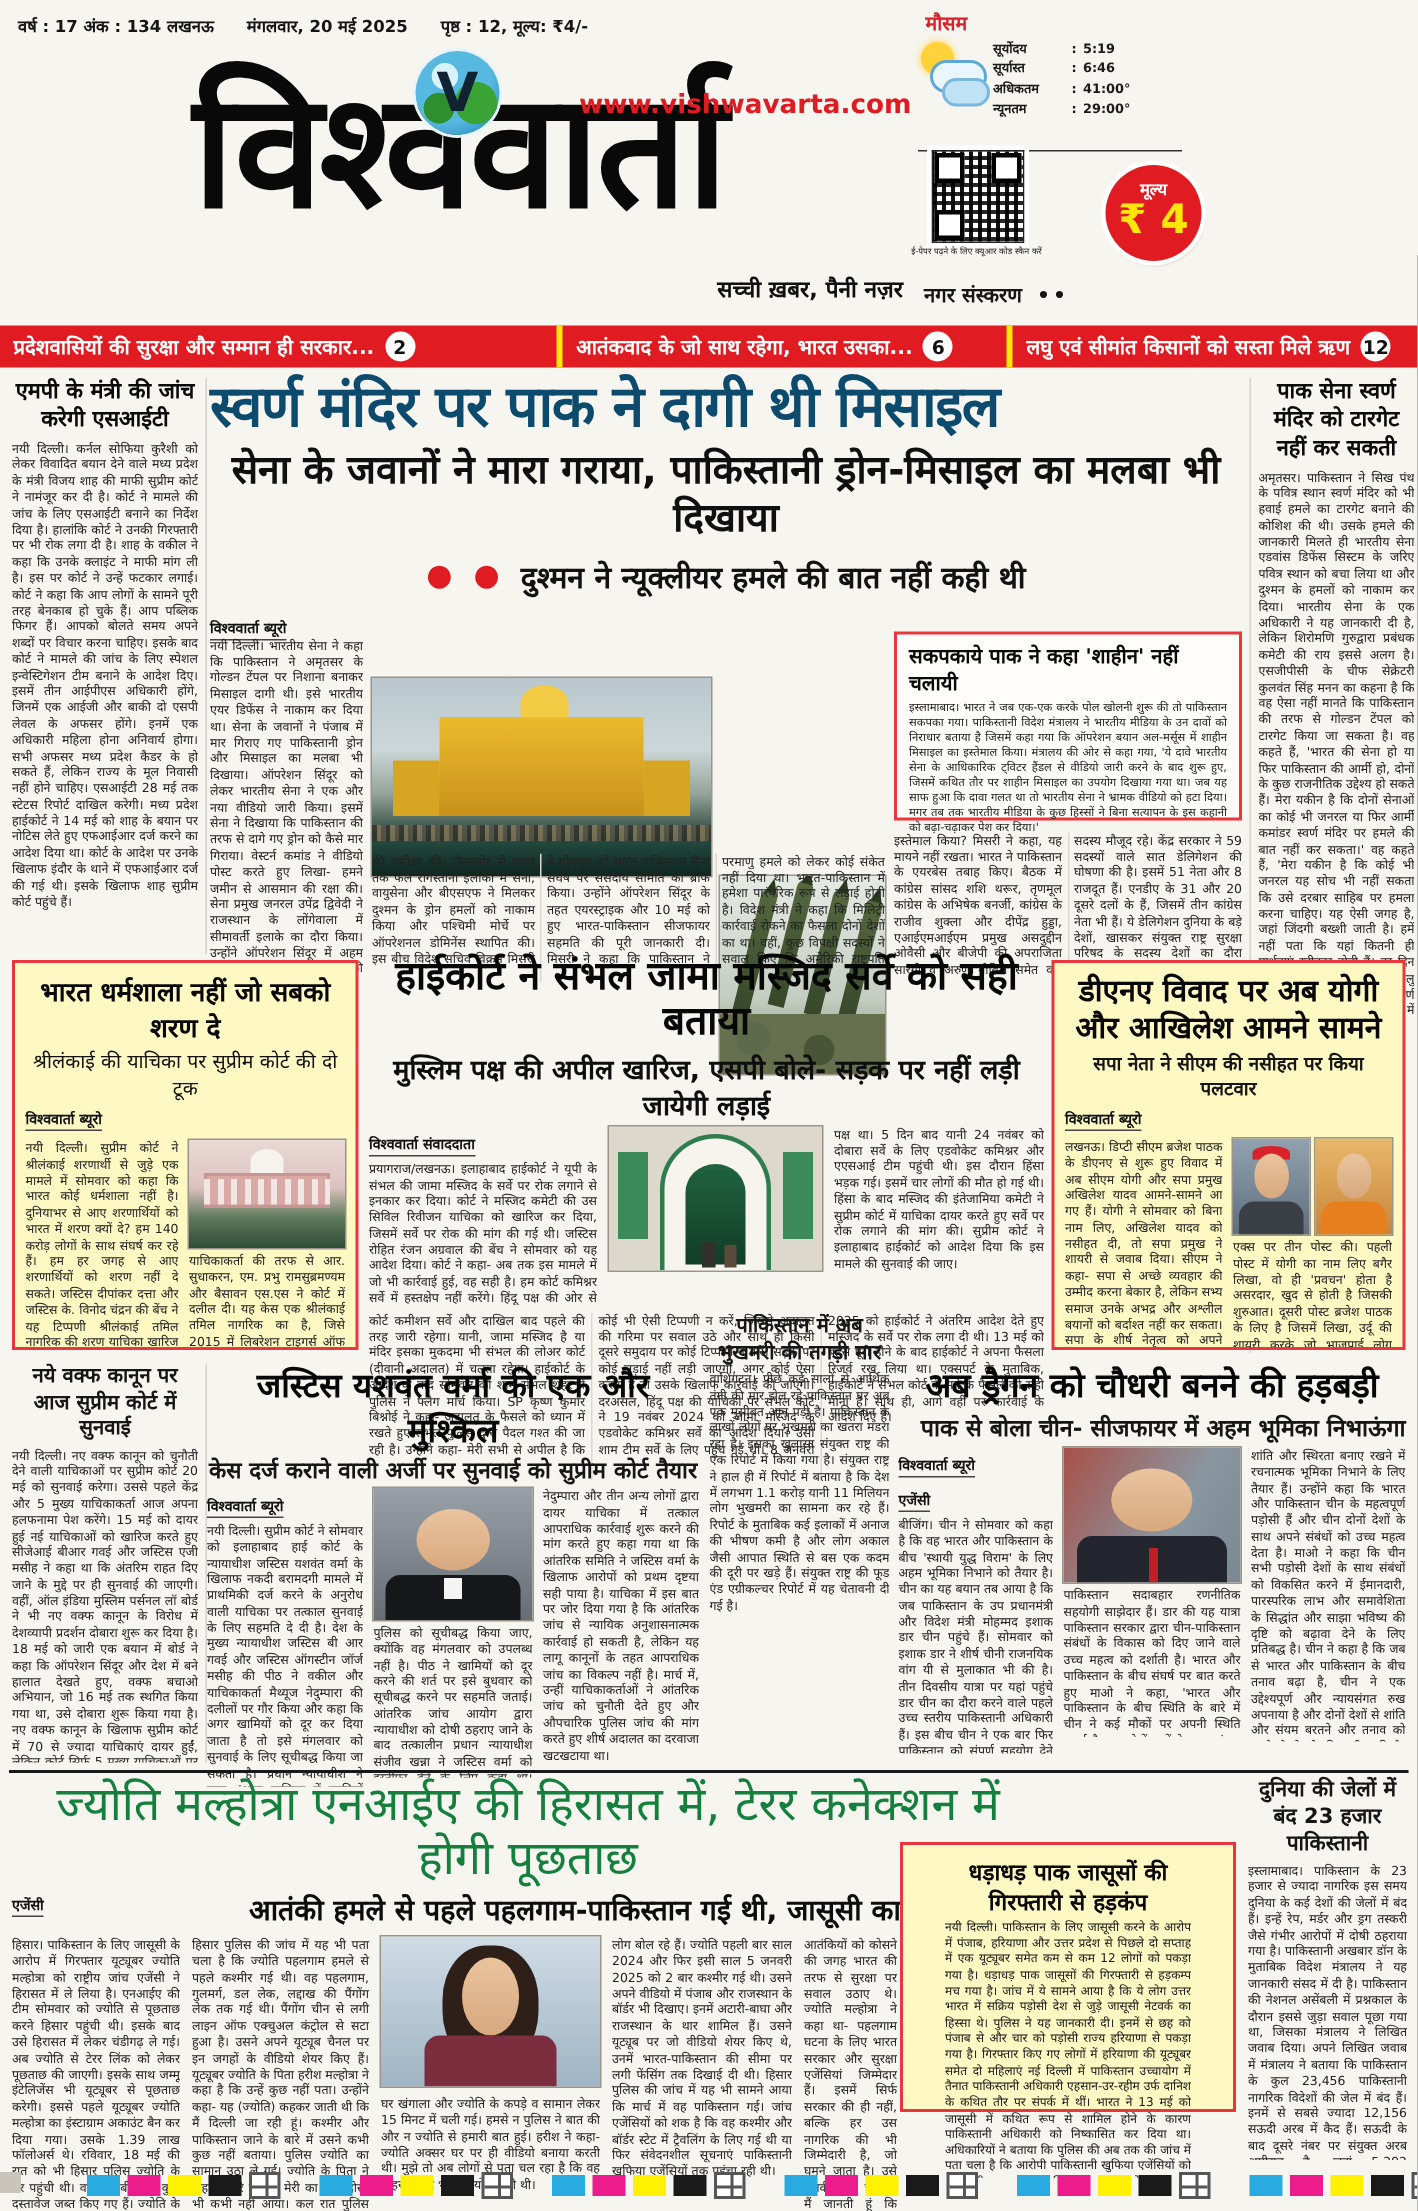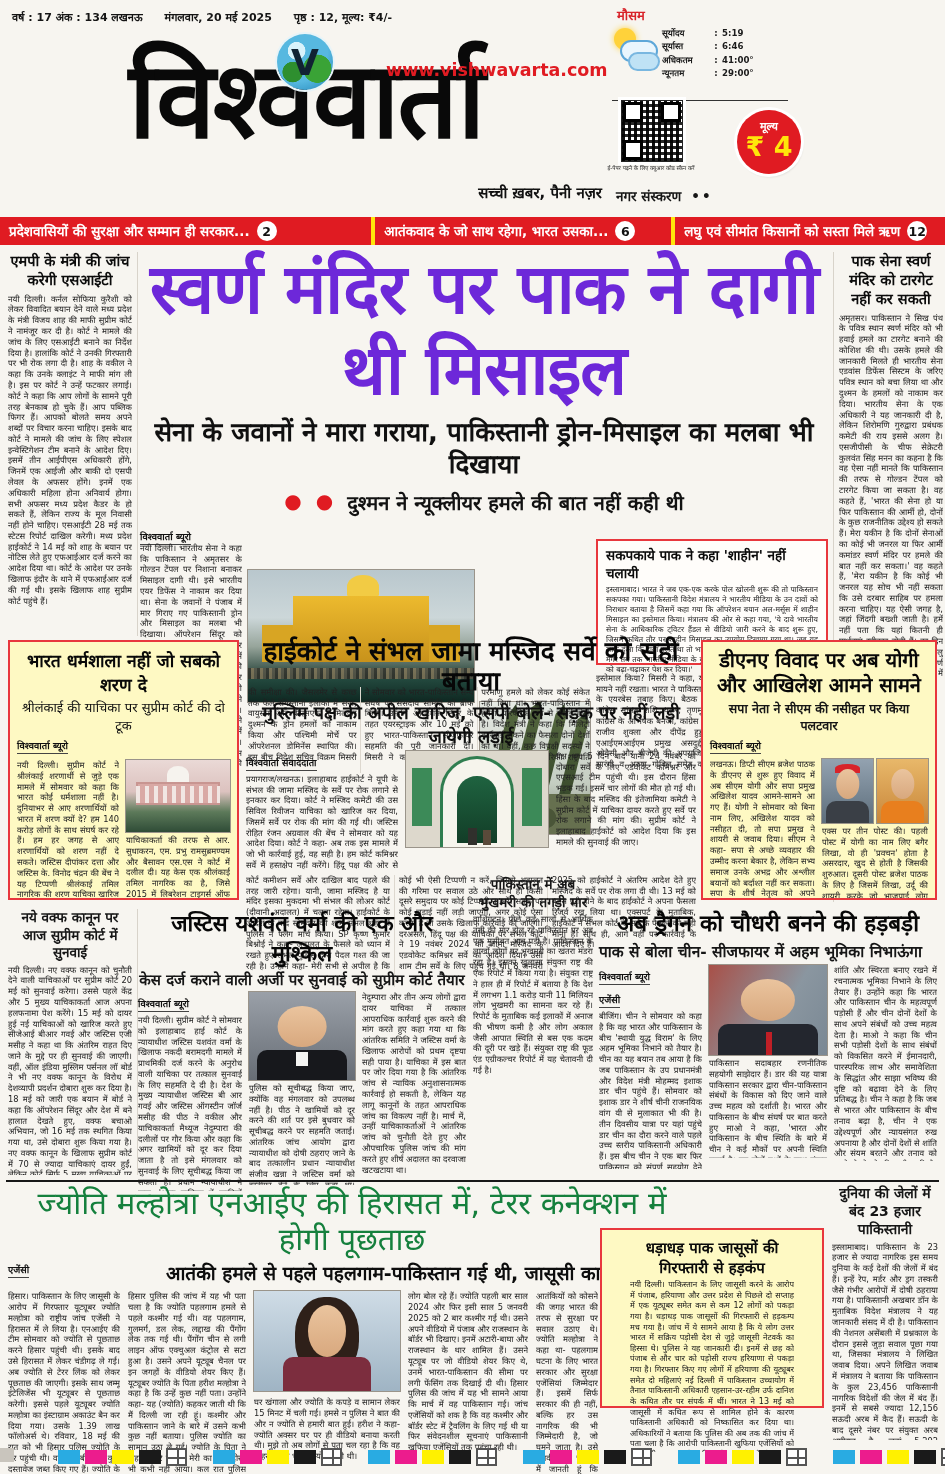--- a/index.html
+++ b/index.html
@@ -79,21 +79,21 @@
   .pgnum{flex:none;width:20px;height:20px;border-radius:50%;background:#fff;color:#111;font-size:12.5px;font-weight:bold;
          display:flex;align-items:center;justify-content:center;}
 
   
   .sidecol-title{font-size:14.5px;font-weight:bold;text-align:center;line-height:1.3;color:#0b0b0b;margin-bottom:4px;}
   .mpcol{top:252px;left:8px;width:124px;height:384px;padding-right:5px;}
   .pakcol{top:252px;left:833px;width:104px;height:650px;padding-left:5px;}
 
   
   .lead{top:249px;left:140px;width:688px;}
-  .lead-h1{font-size:69px;font-weight:bold;text-align:center;line-height:1.18;letter-spacing:-1px;color:#6d28d9;}
+  .lead-h1{font-size:38px;font-weight:bold;line-height:1.18;letter-spacing:-1px;color:#0c4a6e;}
   .lead-sub{font-size:26px;font-weight:bold;text-align:center;line-height:1.25;margin-top:4px;color:#101010;}
   .lead-bullets{display:flex;justify-content:center;gap:14px;margin-top:8px;font-size:20px;font-weight:bold;color:#121212;}
   .rdot{color:#e01b22;font-size:20px;}
   .lead-body{position:relative;margin-top:9px;height:248px;}
   .lead-c1{top:18px;left:0;width:102px;height:228px;}
   .ph{position:relative;overflow:hidden;outline:1px solid #9a948a;}
   .ph-temple{top:22px;left:108px;width:226px;height:132px;background:linear-gradient(180deg,#b9c7cd 0%,#ccd7d9 36%,#97a59b 58%,#28443a 80%,#142e28 100%);}
   .t-dome{position:absolute;left:44%;top:4%;width:14%;height:18%;background:#f2cb44;border-radius:50% 50% 20% 20%;}
   .t-block{position:absolute;left:20%;right:20%;top:20%;height:50%;background:linear-gradient(180deg,#ecba2e,#c8921b);}
   .t-wl{position:absolute;left:6%;top:42%;width:14%;height:28%;background:#d8a523;}
@@ -171,21 +171,21 @@
   .waqfcol{top:909px;left:8px;width:124px;height:266px;padding-right:5px;}
   .sidecol-title2{font-size:13.5px;font-weight:bold;text-align:center;line-height:1.3;margin-bottom:3px;}
   .yash{top:907px;left:138px;width:328px;}
   .yash-title{font-size:22px;font-weight:bold;text-align:center;color:#070707;}
   .yash-sub{font-size:15px;font-weight:bold;text-align:center;margin-top:2px;}
   .yash-row{display:flex;gap:7px;margin-top:3px;}
   .yash-c{flex:1;height:196px;}
   .bhukhcol{top:876px;left:473px;width:120px;height:266px;}
   .dragon{top:907px;left:599px;width:338px;}
   .drag-title{font-size:22.5px;font-weight:bold;text-align:center;color:#070707;}
-  .drag-sub{font-size:15.5px;font-weight:bold;text-align:left;margin-top:2px;}
+  .drag-sub{font-size:15.5px;font-weight:bold;text-align:right;margin-top:2px;}
   .drag-row{display:flex;gap:7px;margin-top:3px;}
   .drag-c{flex:1;height:196px;}
 
   .bandrule{top:1180px;left:6px;width:933px;border-top:2px solid #181818;}
 
   
   .jyoti{top:1186px;left:8px;width:688px;}
   .jy-title{font-size:31px;font-weight:normal;text-align:center;line-height:1.15;color:#15803d;}
   .jy-subrow{position:relative;margin-top:3px;height:26px;}
   .jy-byline{position:absolute;left:0;top:3px;}

